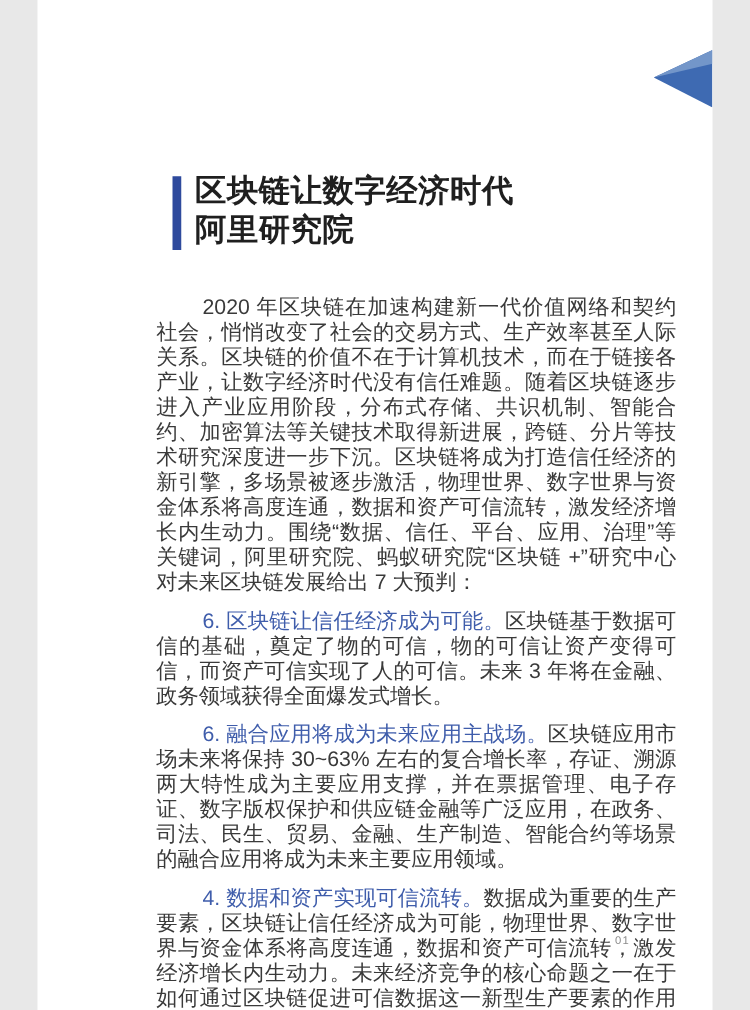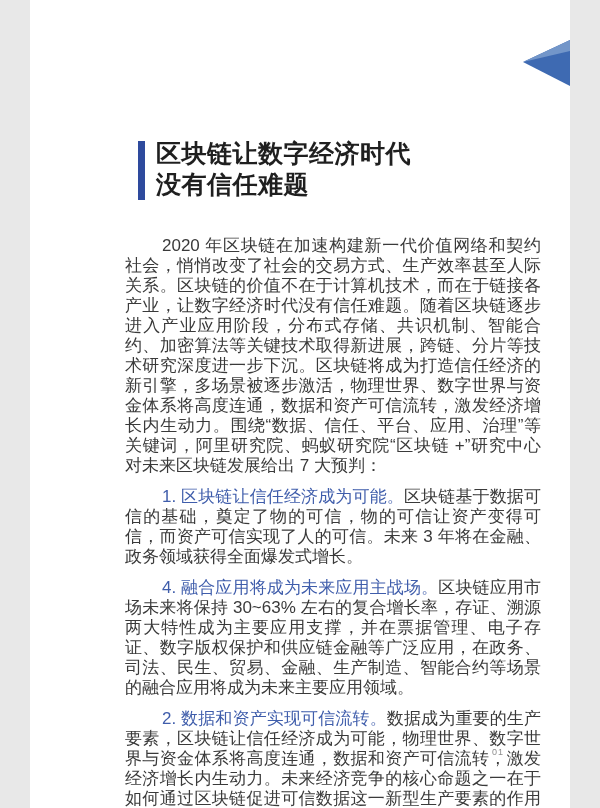--- a/index.html
+++ b/index.html
@@ -66,34 +66,34 @@
 
   <svg class="corner-tri" viewBox="0 0 47 48" preserveAspectRatio="none" aria-hidden="true">
     <polygon class="tri-main" points="0,24 47,2 47,48"></polygon>
     <polygon class="tri-light" points="0,24 47,2 47,13"></polygon>
   </svg>
 
   <header class="title-block">
     <div class="title-bar"></div>
     <h1 class="title-text">
       <span>区块链让数字经济时代</span><br>
-      <span>没有信任难题</span>
+      <span>阿里研究院</span>
     </h1>
   </header>
 
   <main class="body-col">
     <p>
       <span>2020 年区块链在加速构建新一代价值网络和契约社会，悄悄改变了社会的交易方式、生产效率甚至人际关系。区块链的价值不在于计算机技术，而在于链接各产业，让数字经济时代没有信任难题。随着区块链逐步进入产业应用阶段，分布式存储、共识机制、智能合约、加密算法等关键技术取得新进展，跨链、分片等技术研究深度进一步下沉。区块链将成为打造信任经济的新引擎，多场景被逐步激活，物理世界、数字世界与资金体系将高度连通，数据和资产可信流转，激发经济增长内生动力。围绕“数据、信任、平台、应用、治理”等关键词，阿里研究院、蚂蚁研究院“区块链 +”研究中心对未来区块链发展给出 7 大预判：</span>
     </p>
     <p>
-      <span class="lead">1. 区块链让信任经济成为可能。</span><span>区块链基于数据可信的基础，奠定了物的可信，物的可信让资产变得可信，而资产可信实现了人的可信。未来 3 年将在金融、政务领域获得全面爆发式增长。</span>
+      <span class="lead">6. 区块链让信任经济成为可能。</span><span>区块链基于数据可信的基础，奠定了物的可信，物的可信让资产变得可信，而资产可信实现了人的可信。未来 3 年将在金融、政务领域获得全面爆发式增长。</span>
     </p>
     <p>
-      <span class="lead">4. 融合应用将成为未来应用主战场。</span><span>区块链应用市场未来将保持 30~63% 左右的复合增长率，存证、溯源两大特性成为主要应用支撑，并在票据管理、电子存证、数字版权保护和供应链金融等广泛应用，在政务、司法、民生、贸易、金融、生产制造、智能合约等场景的融合应用将成为未来主要应用领域。</span>
+      <span class="lead">6. 融合应用将成为未来应用主战场。</span><span>区块链应用市场未来将保持 30~63% 左右的复合增长率，存证、溯源两大特性成为主要应用支撑，并在票据管理、电子存证、数字版权保护和供应链金融等广泛应用，在政务、司法、民生、贸易、金融、生产制造、智能合约等场景的融合应用将成为未来主要应用领域。</span>
     </p>
     <p>
-      <span class="lead">2. 数据和资产实现可信流转。</span><span>数据成为重要的生产要素，区块链让信任经济成为可能，物理世界、数字世界与资金体系将高度连通，数据和资产可信流转，激发经济增长内生动力。未来经济竞争的核心命题之一在于如何通过区块链促进可信数据这一新型生产要素的作用发挥，重塑信任经济。</span>
+      <span class="lead">4. 数据和资产实现可信流转。</span><span>数据成为重要的生产要素，区块链让信任经济成为可能，物理世界、数字世界与资金体系将高度连通，数据和资产可信流转，激发经济增长内生动力。未来经济竞争的核心命题之一在于如何通过区块链促进可信数据这一新型生产要素的作用发挥，重塑信任经济。</span>
     </p>
   </main>
 
   <div class="page-number">01</div>
 
 </div>
 
 </body></html>

